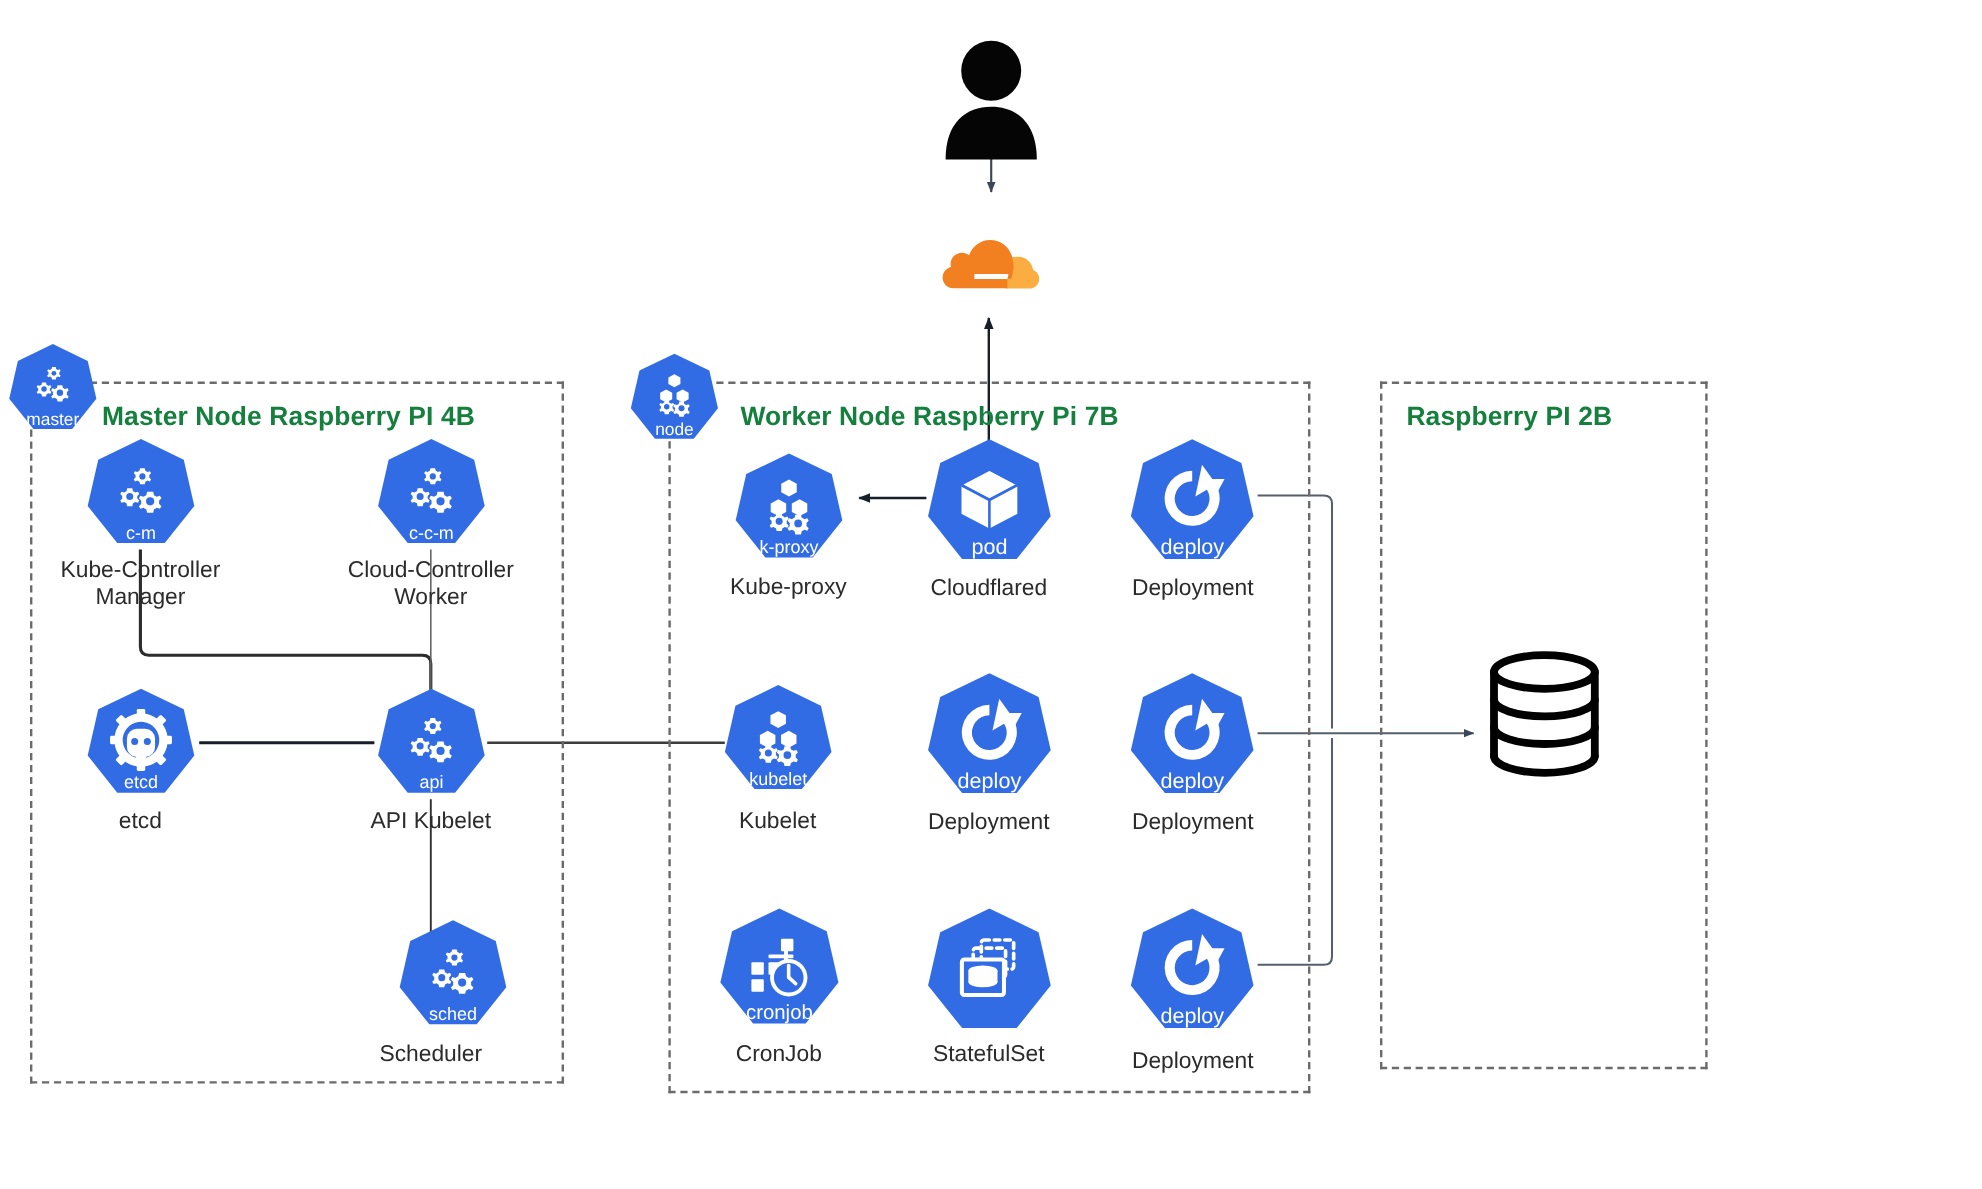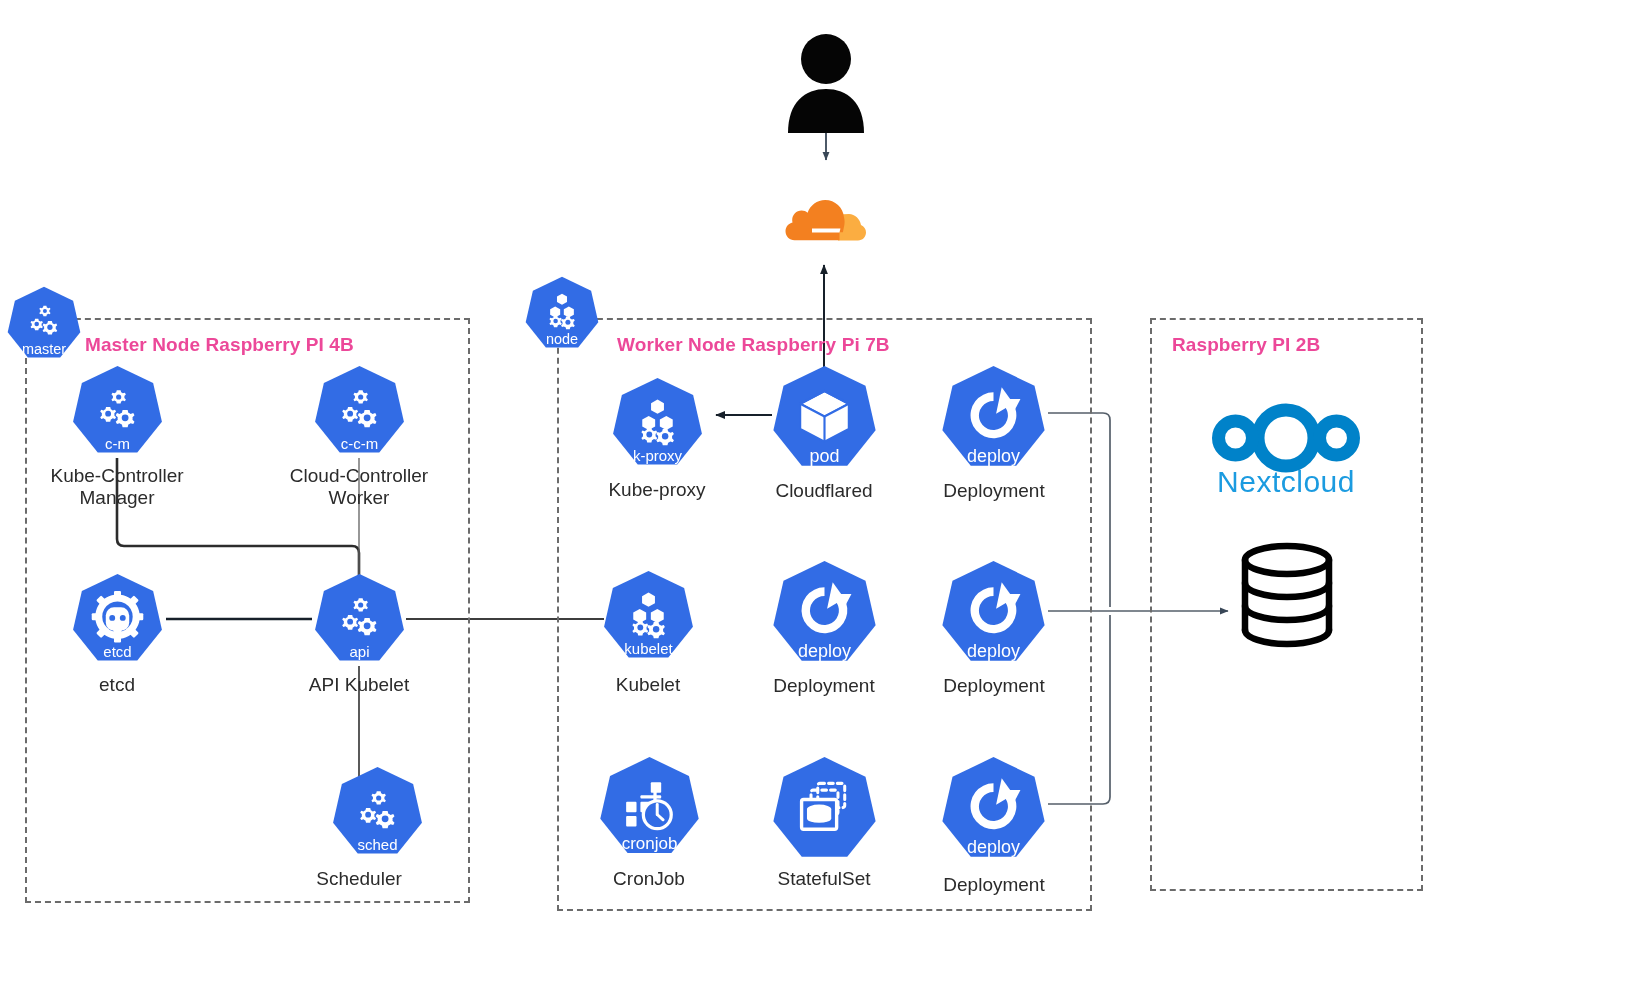--- a/index.html
+++ b/index.html
@@ -13,22 +13,22 @@
   
   .group-box{
     position:absolute;
     border:2px dashed #6b6b6b;
     box-sizing:border-box;
     background:transparent;
   }
   .group-title{
     position:absolute;
     font-weight:bold;
-    font-size:19px;
-    color:#ec4899;
+    font-size:22px;
+    color:#15803d;
     white-space:nowrap;
     letter-spacing:0.1px;
   }
 
   
   .k8s{
     position:absolute;
     width:var(--s);height:var(--s);
     display:block;
   }
@@ -126,21 +126,21 @@
                a10.5,10.5 0 0 1 0,4.4 l3.4,3.4 l-2.1,3.7 l-4.6,-1.4 a10.5,10.5 0 0 1 -3.8,2.2 l-1.2,4.7
                l-4.3,0 l-4.3,0 l-1.2,-4.7 a10.5,10.5 0 0 1 -3.8,-2.2 l-4.6,1.4 l-2.1,-3.7 l3.4,-3.4
                a10.5,10.5 0 0 1 0,-4.4 l-3.4,-3.4 l2.1,-3.7 l4.6,1.4 a10.5,10.5 0 0 1 3.8,-2.2 l1.2,-4.7 z"></path>
       <circle cx="63" cy="65.5" r="5.8" fill="#326CE5"></circle>
     </g>
   </g>
           </g>
        <text class="badge-label" x="50" y="85" font-size="19">master</text>
      </svg>
       </div>
-      <div class="k8s" style="--s: 76px; left: 524px; top: 276px;">
+      <div class="k8s" style="--s: 76px; left: 524px; top: 294px;">
         <svg viewBox="0 0 100 100" xmlns="http://www.w3.org/2000/svg">
        <polygon points="50.00,1.00 88.31,19.45 97.77,60.90 71.26,94.15 28.74,94.15 2.23,60.90 11.69,19.45" fill="#326CE5"></polygon>
        <g transform="translate(50,45) scale(0.60) translate(-50,-50)">
             <g fill="#ffffff">
     <path d="M50,14 l11,6 l0,12 l-11,6 l-11,-6 l0,-12 z"></path>
     <path d="M35,42 l11,6 l0,12 l-11,6 l-11,-6 l0,-12 z"></path>
     <path d="M65,42 l11,6 l0,12 l-11,6 l-11,-6 l0,-12 z"></path>
     <g>
       <path d="M36,62 l3.6,0 l1,4 a9,9 0 0 1 3.2,1.9 l3.9,-1.2 l1.8,3.2 l-2.9,2.9 a9,9 0 0 1 0,3.7
                l2.9,2.9 l-1.8,3.2 l-3.9,-1.2 a9,9 0 0 1 -3.2,1.9 l-1,4 l-3.6,0 l-3.6,0 l-1,-4
@@ -507,28 +507,20 @@
     <svg viewBox="0 0 92 48" xmlns="http://www.w3.org/2000/svg" width="92" height="48">
       <path d="M70,18 c6,0 11,5 12,11 c0,0 0,0 0,0 c3,1.2 5,4 5,7.5 c0,4.4 -3.6,8 -8,8 l-20,0 l0,-26 z" fill="#FBAD41"></path>
       <path d="M60.5,44.2 l-45,0 c-5,0 -9,-4 -9,-9 c0,-4.3 3,-7.9 7,-8.8 c-0.2,-0.8 -0.3,-1.6 -0.3,-2.4
                c0,-5.2 4.2,-9.4 9.4,-9.4 c2.3,0 4.4,0.8 6,2.2 C31.2,9.2 38.1,4 46.2,4 c9.9,0 18,7.6 18.8,17.3
                c0.7,2.7 0.8,5.4 0.3,8 l-1.4,7 l-3.4,0 z" fill="#F38020"></path>
       <path d="M33,36.6 l27.5,0 l0.9,-4.2 l-28.4,0 z" fill="#ffffff"></path>
       <path d="M62.4,31 c0.6,-2.4 0.6,-4.7 0.2,-6.8 l-1.2,6.8 z" fill="#ffffff" opacity="0"></path>
     </svg>
   </div>
 
-  <div class="logo-wrap" id="icon-nextcloud" style="left: 1210px; top: 406px; width: 152px; height: 96px;">
-    <svg viewBox="0 0 152 96" xmlns="http://www.w3.org/2000/svg" width="152" height="96">
-      <circle cx="76" cy="32" r="28" fill="none" stroke="#0082C9" stroke-width="13"></circle>
-      <circle cx="25.5" cy="32" r="17" fill="none" stroke="#0082C9" stroke-width="13"></circle>
-      <circle cx="126.5" cy="32" r="17" fill="none" stroke="#0082C9" stroke-width="13"></circle>
-      <text x="76" y="86" text-anchor="middle" font-family="Liberation Sans, DejaVu Sans, sans-serif" font-size="30" fill="#1B9BE0" letter-spacing="0.5">Nextcloud</text>
-    </svg>
-  </div>
 
   <div class="logo-wrap" id="icon-database" style="left: 1232px; top: 540px; width: 110px; height: 110px;">
     <svg viewBox="0 0 110 110" xmlns="http://www.w3.org/2000/svg" width="110" height="110">
       <g fill="none" stroke="#000000" stroke-width="6.5" stroke-linecap="round">
         <ellipse cx="55" cy="20" rx="42" ry="14"></ellipse>
         <path d="M13,20 L13,90"></path>
         <path d="M97,20 L97,90"></path>
         <path d="M13,90 a42,14 0 0 0 84,0"></path>
         <path d="M13,43 a42,14 0 0 0 84,0"></path>
         <path d="M13,66 a42,14 0 0 0 84,0"></path>

